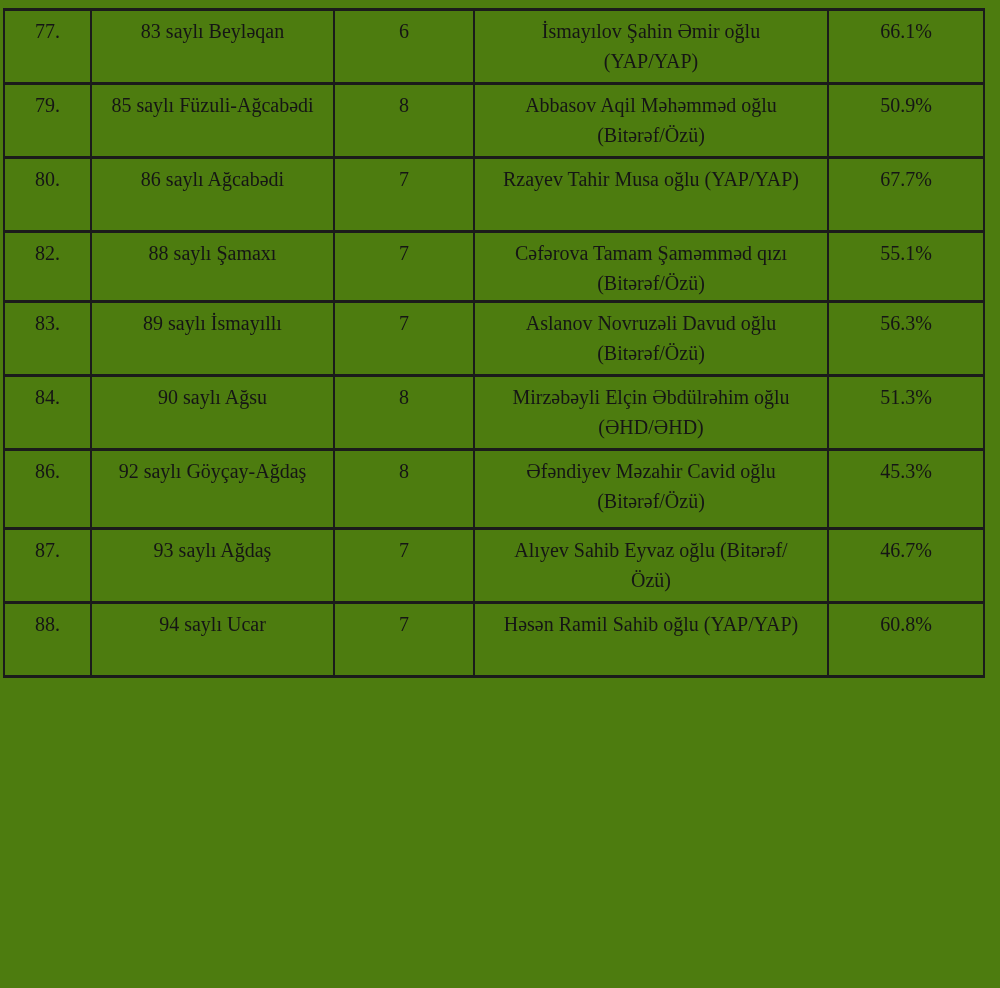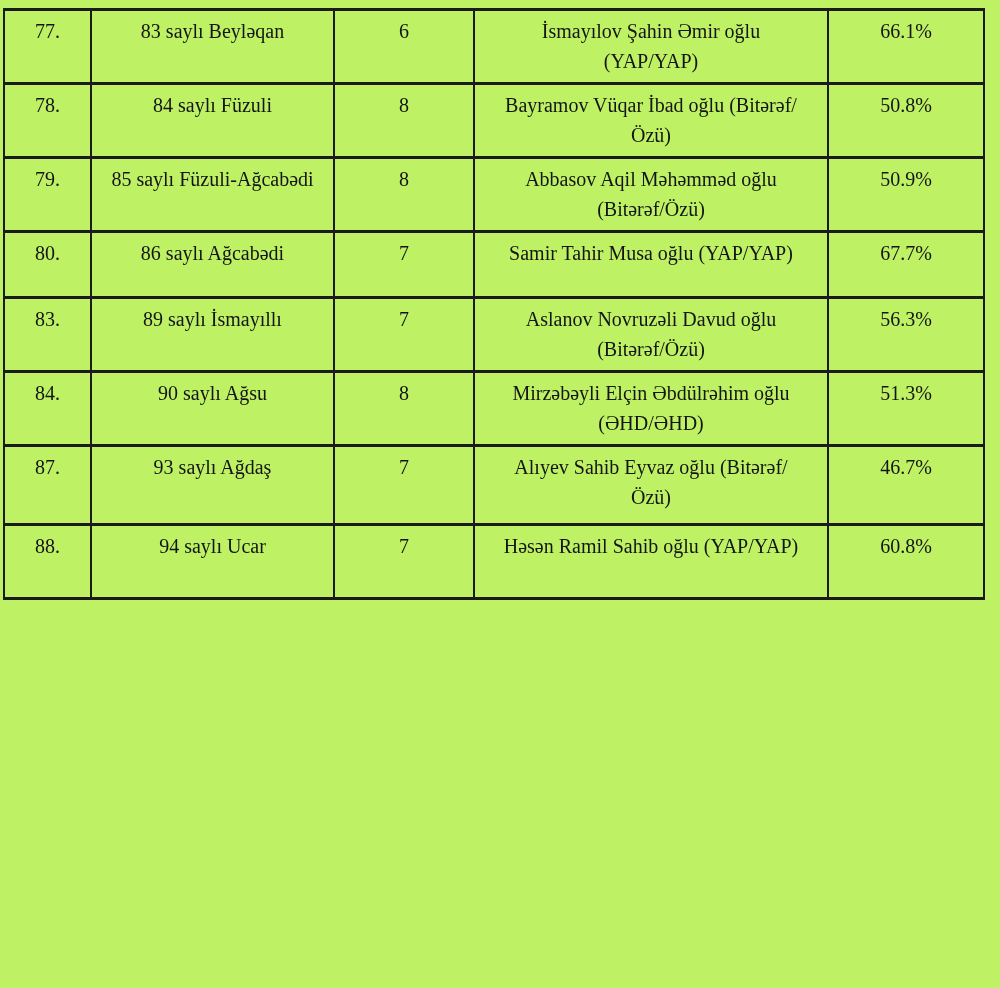--- a/index.html
+++ b/index.html
@@ -11,21 +11,21 @@
     width: 1000px;
     height: 988px;
     font-family: "Liberation Serif", "DejaVu Serif", serif;
     color: #151515;
     overflow: hidden;
   }
   .page {
     position: relative;
     width: 1000px;
     height: 988px;
-    background: #bef264;
+    background: #4d7c0f;
   }
   table.results {
     position: absolute;
     left: 3px;
     top: 8px;
     width: 980px;
     border-collapse: collapse;
     table-layout: fixed;
   }
   col.c-no        { width: 87px; }
@@ -80,69 +80,69 @@
           <td>
             <div class="line">İsmayılov Şahin Əmir oğlu</div>
             <div class="line">(YAP/YAP)</div>
           </td>
           <td>
             <div class="line">66.1%</div>
           </td>
         </tr>
         <tr>
           <td>
-            <div class="line">78.</div>
-          </td>
-          <td>
-            <div class="line">84 saylı Füzuli</div>
+            <div class="line">79.</div>
+          </td>
+          <td>
+            <div class="line">85 saylı Füzuli-Ağcabədi</div>
           </td>
           <td>
             <div class="line">8</div>
           </td>
           <td>
-            <div class="line">Bayramov Vüqar İbad oğlu (Bitərəf/</div>
-            <div class="line">Özü)</div>
-          </td>
-          <td>
-            <div class="line">50.8%</div>
-          </td>
-        </tr>
-        <tr>
-          <td>
-            <div class="line">79.</div>
-          </td>
-          <td>
-            <div class="line">85 saylı Füzuli-Ağcabədi</div>
-          </td>
-          <td>
-            <div class="line">8</div>
-          </td>
-          <td>
             <div class="line">Abbasov Aqil Məhəmməd oğlu</div>
             <div class="line">(Bitərəf/Özü)</div>
           </td>
           <td>
             <div class="line">50.9%</div>
           </td>
         </tr>
         <tr>
           <td>
             <div class="line">80.</div>
           </td>
           <td>
             <div class="line">86 saylı Ağcabədi</div>
           </td>
           <td>
             <div class="line">7</div>
           </td>
           <td>
-            <div class="line">Samir Tahir Musa oğlu (YAP/YAP)</div>
+            <div class="line">Rzayev Tahir Musa oğlu (YAP/YAP)</div>
           </td>
           <td>
             <div class="line">67.7%</div>
+          </td>
+        </tr>
+        <tr>
+          <td>
+            <div class="line">82.</div>
+          </td>
+          <td>
+            <div class="line">88 saylı Şamaxı</div>
+          </td>
+          <td>
+            <div class="line">7</div>
+          </td>
+          <td>
+            <div class="line">Cəfərova Tamam Şaməmməd qızı</div>
+            <div class="line">(Bitərəf/Özü)</div>
+          </td>
+          <td>
+            <div class="line">55.1%</div>
           </td>
         </tr>
         <tr>
           <td>
             <div class="line">83.</div>
           </td>
           <td>
             <div class="line">89 saylı İsmayıllı</div>
           </td>
           <td>
@@ -165,20 +165,38 @@
           </td>
           <td>
             <div class="line">8</div>
           </td>
           <td>
             <div class="line">Mirzəbəyli Elçin Əbdülrəhim oğlu</div>
             <div class="line">(ƏHD/ƏHD)</div>
           </td>
           <td>
             <div class="line">51.3%</div>
+          </td>
+        </tr>
+        <tr>
+          <td>
+            <div class="line">86.</div>
+          </td>
+          <td>
+            <div class="line">92 saylı Göyçay-Ağdaş</div>
+          </td>
+          <td>
+            <div class="line">8</div>
+          </td>
+          <td>
+            <div class="line">Əfəndiyev Məzahir Cavid oğlu</div>
+            <div class="line">(Bitərəf/Özü)</div>
+          </td>
+          <td>
+            <div class="line">45.3%</div>
           </td>
         </tr>
         <tr>
           <td>
             <div class="line">87.</div>
           </td>
           <td>
             <div class="line">93 saylı Ağdaş</div>
           </td>
           <td>

